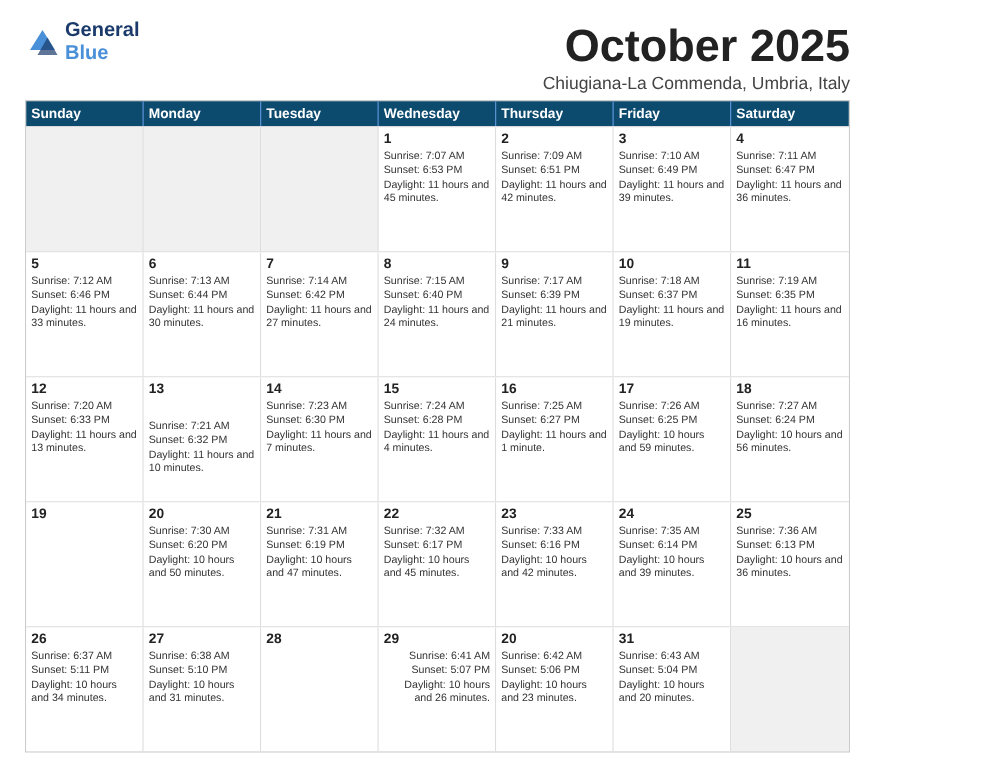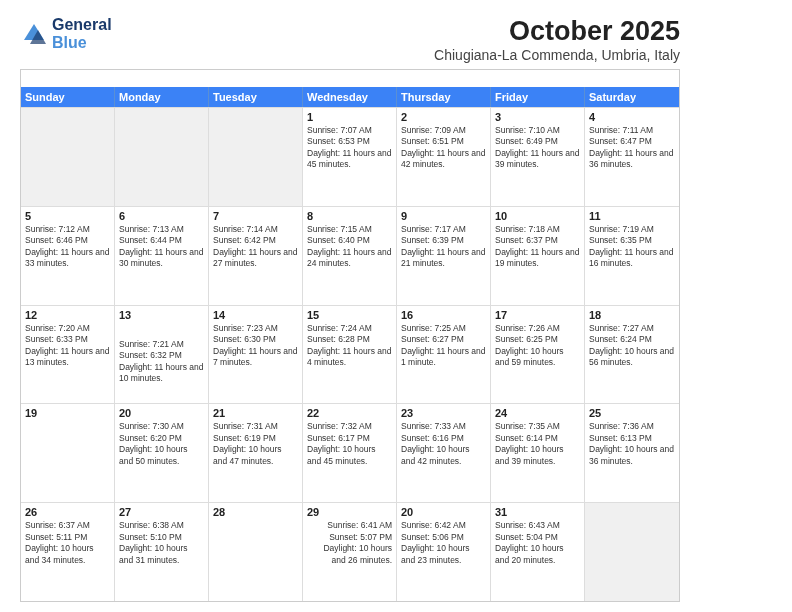--- a/index.html
+++ b/index.html
@@ -29,39 +29,38 @@
     }
     .logo-icon {
       width: 28px;
       height: 28px;
       margin-right: 4px;
     }
     .title-block {
       text-align: right;
     }
     .month-title {
-      font-size: 27px;
+      font-size: 36px;
       font-weight: bold;
       color: #222;
     }
     .location {
       font-size: 14px;
       color: #444;
     }
     .calendar {
       flex: 1;
       display: flex;
       flex-direction: column;
       border: 1px solid #ccc;
     }
     .cal-header {
       display: grid;
       grid-template-columns: repeat(7, 1fr);
-      background: #3b82f6;
-      margin-top: 17px;
+      background: #0c4a6e;
     }
     .cal-header-cell {
       color: #fff;
       font-size: 11px;
       font-weight: bold;
       padding: 4px 4px;
       text-align: left;
       border-right: 1px solid #5a8fd4;
     }
     .cal-header-cell:last-child { border-right: none; }

